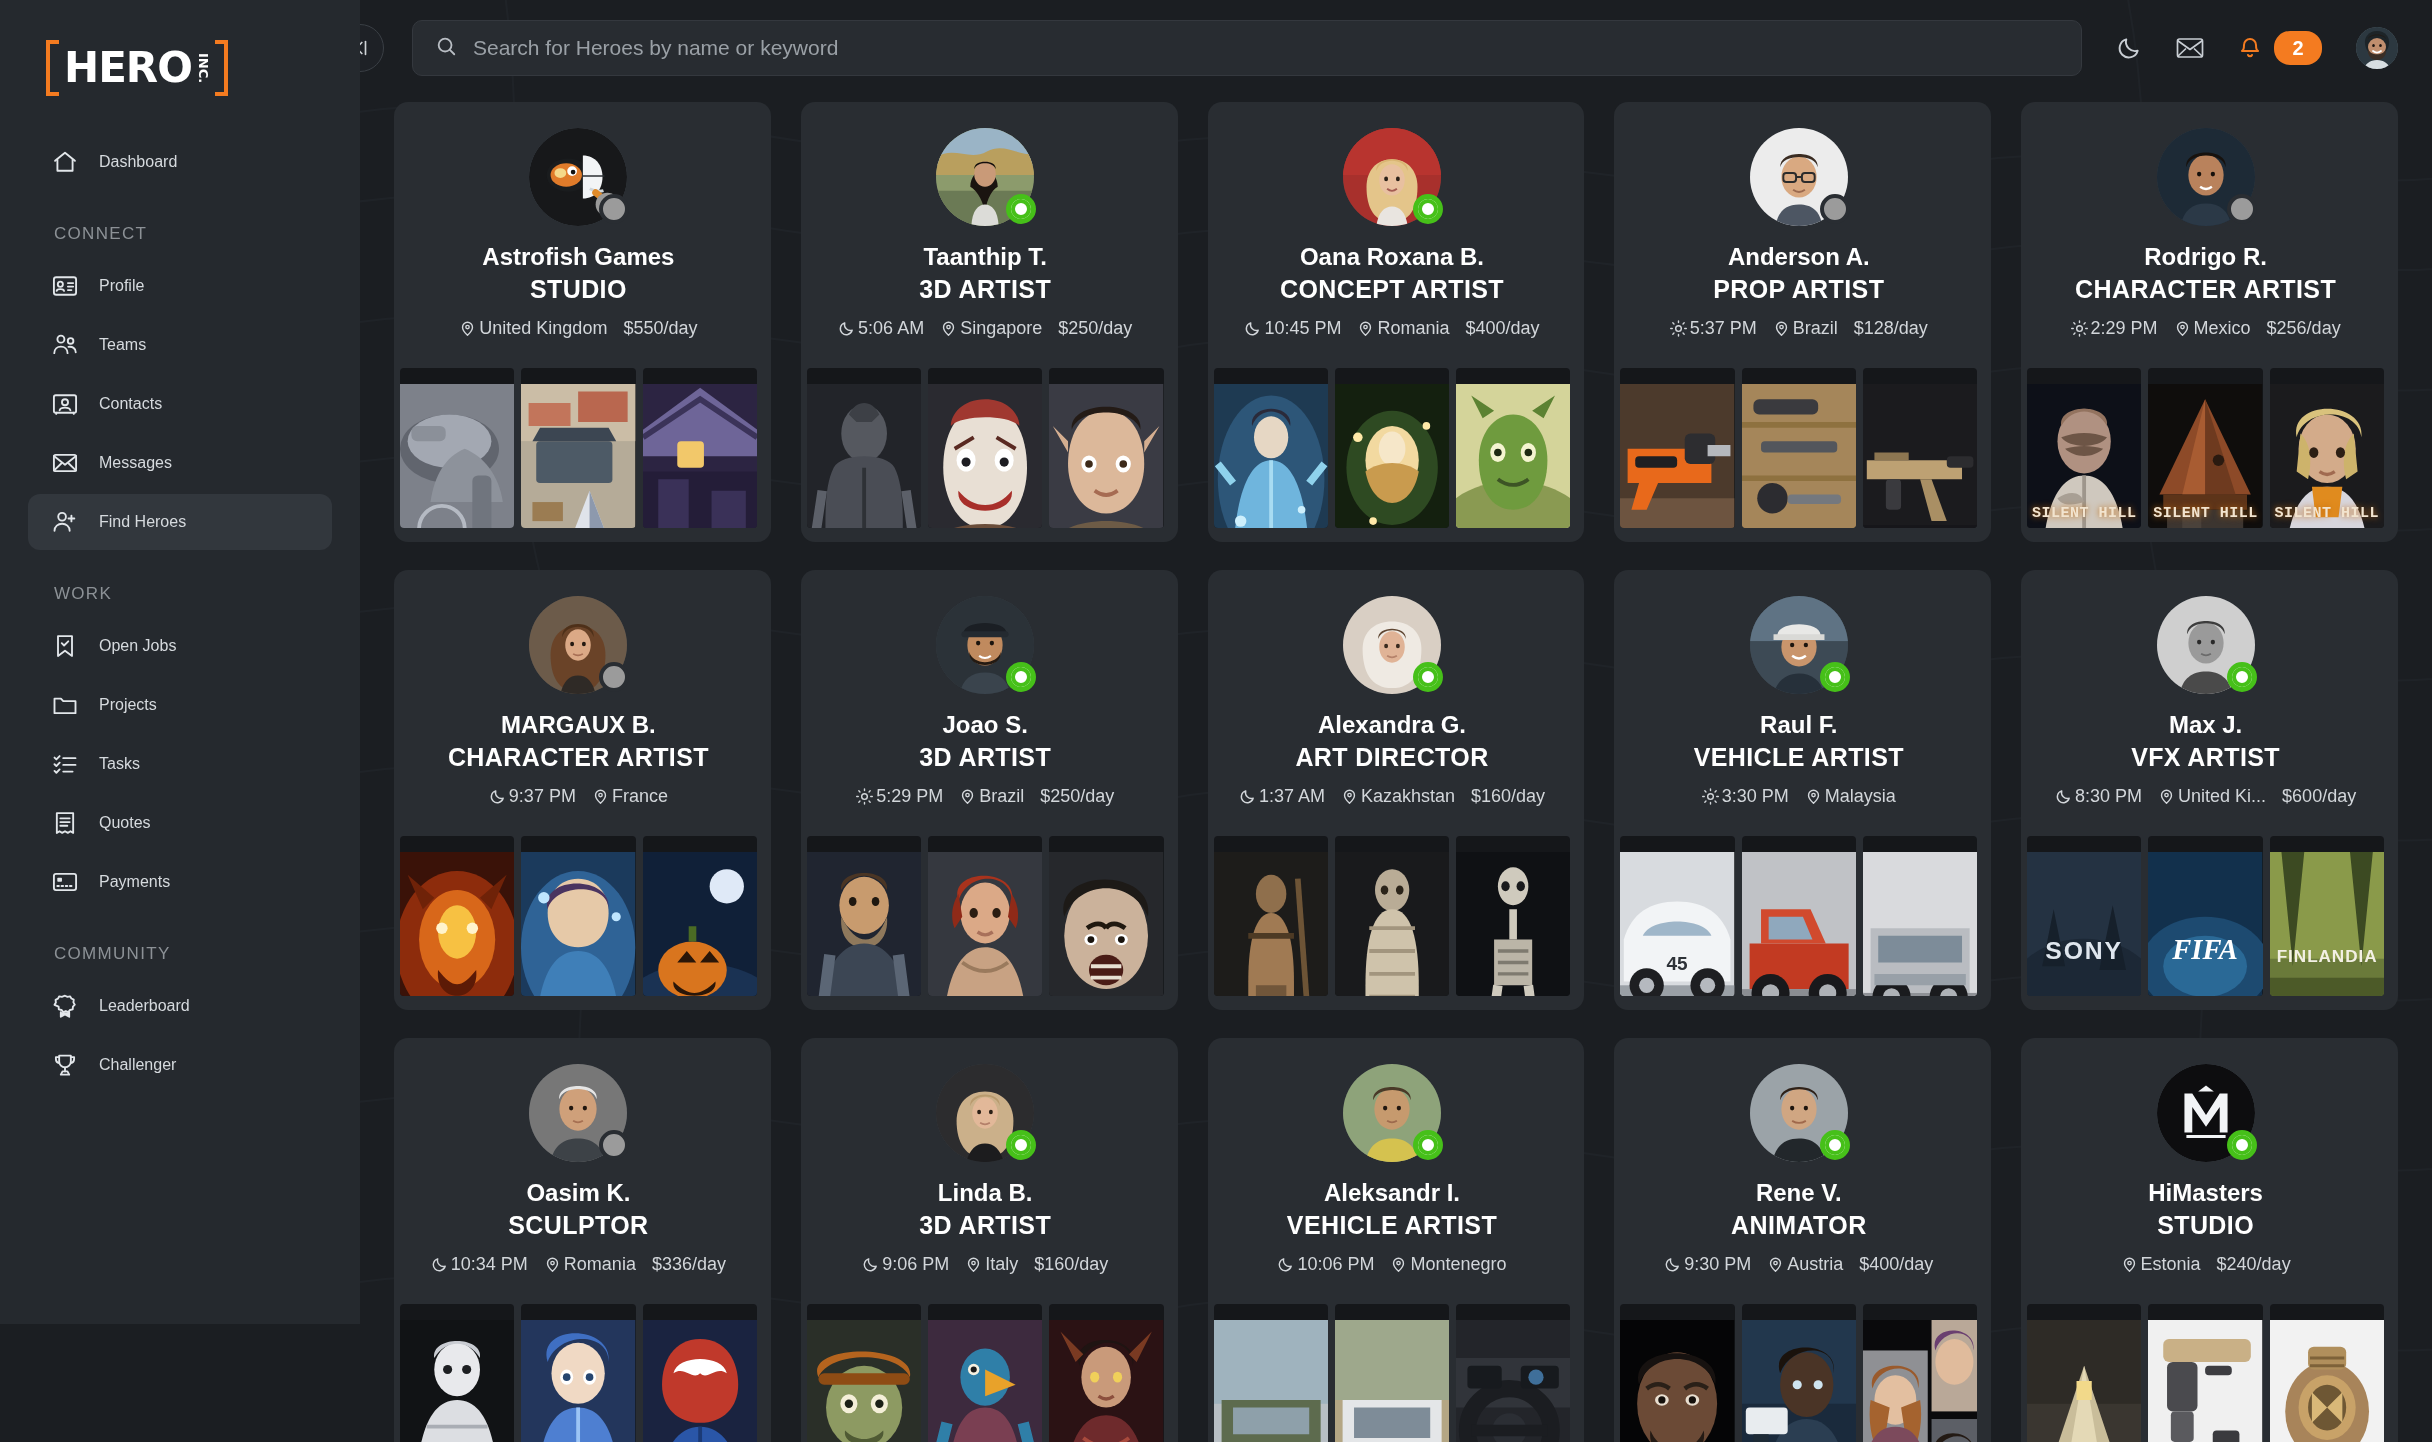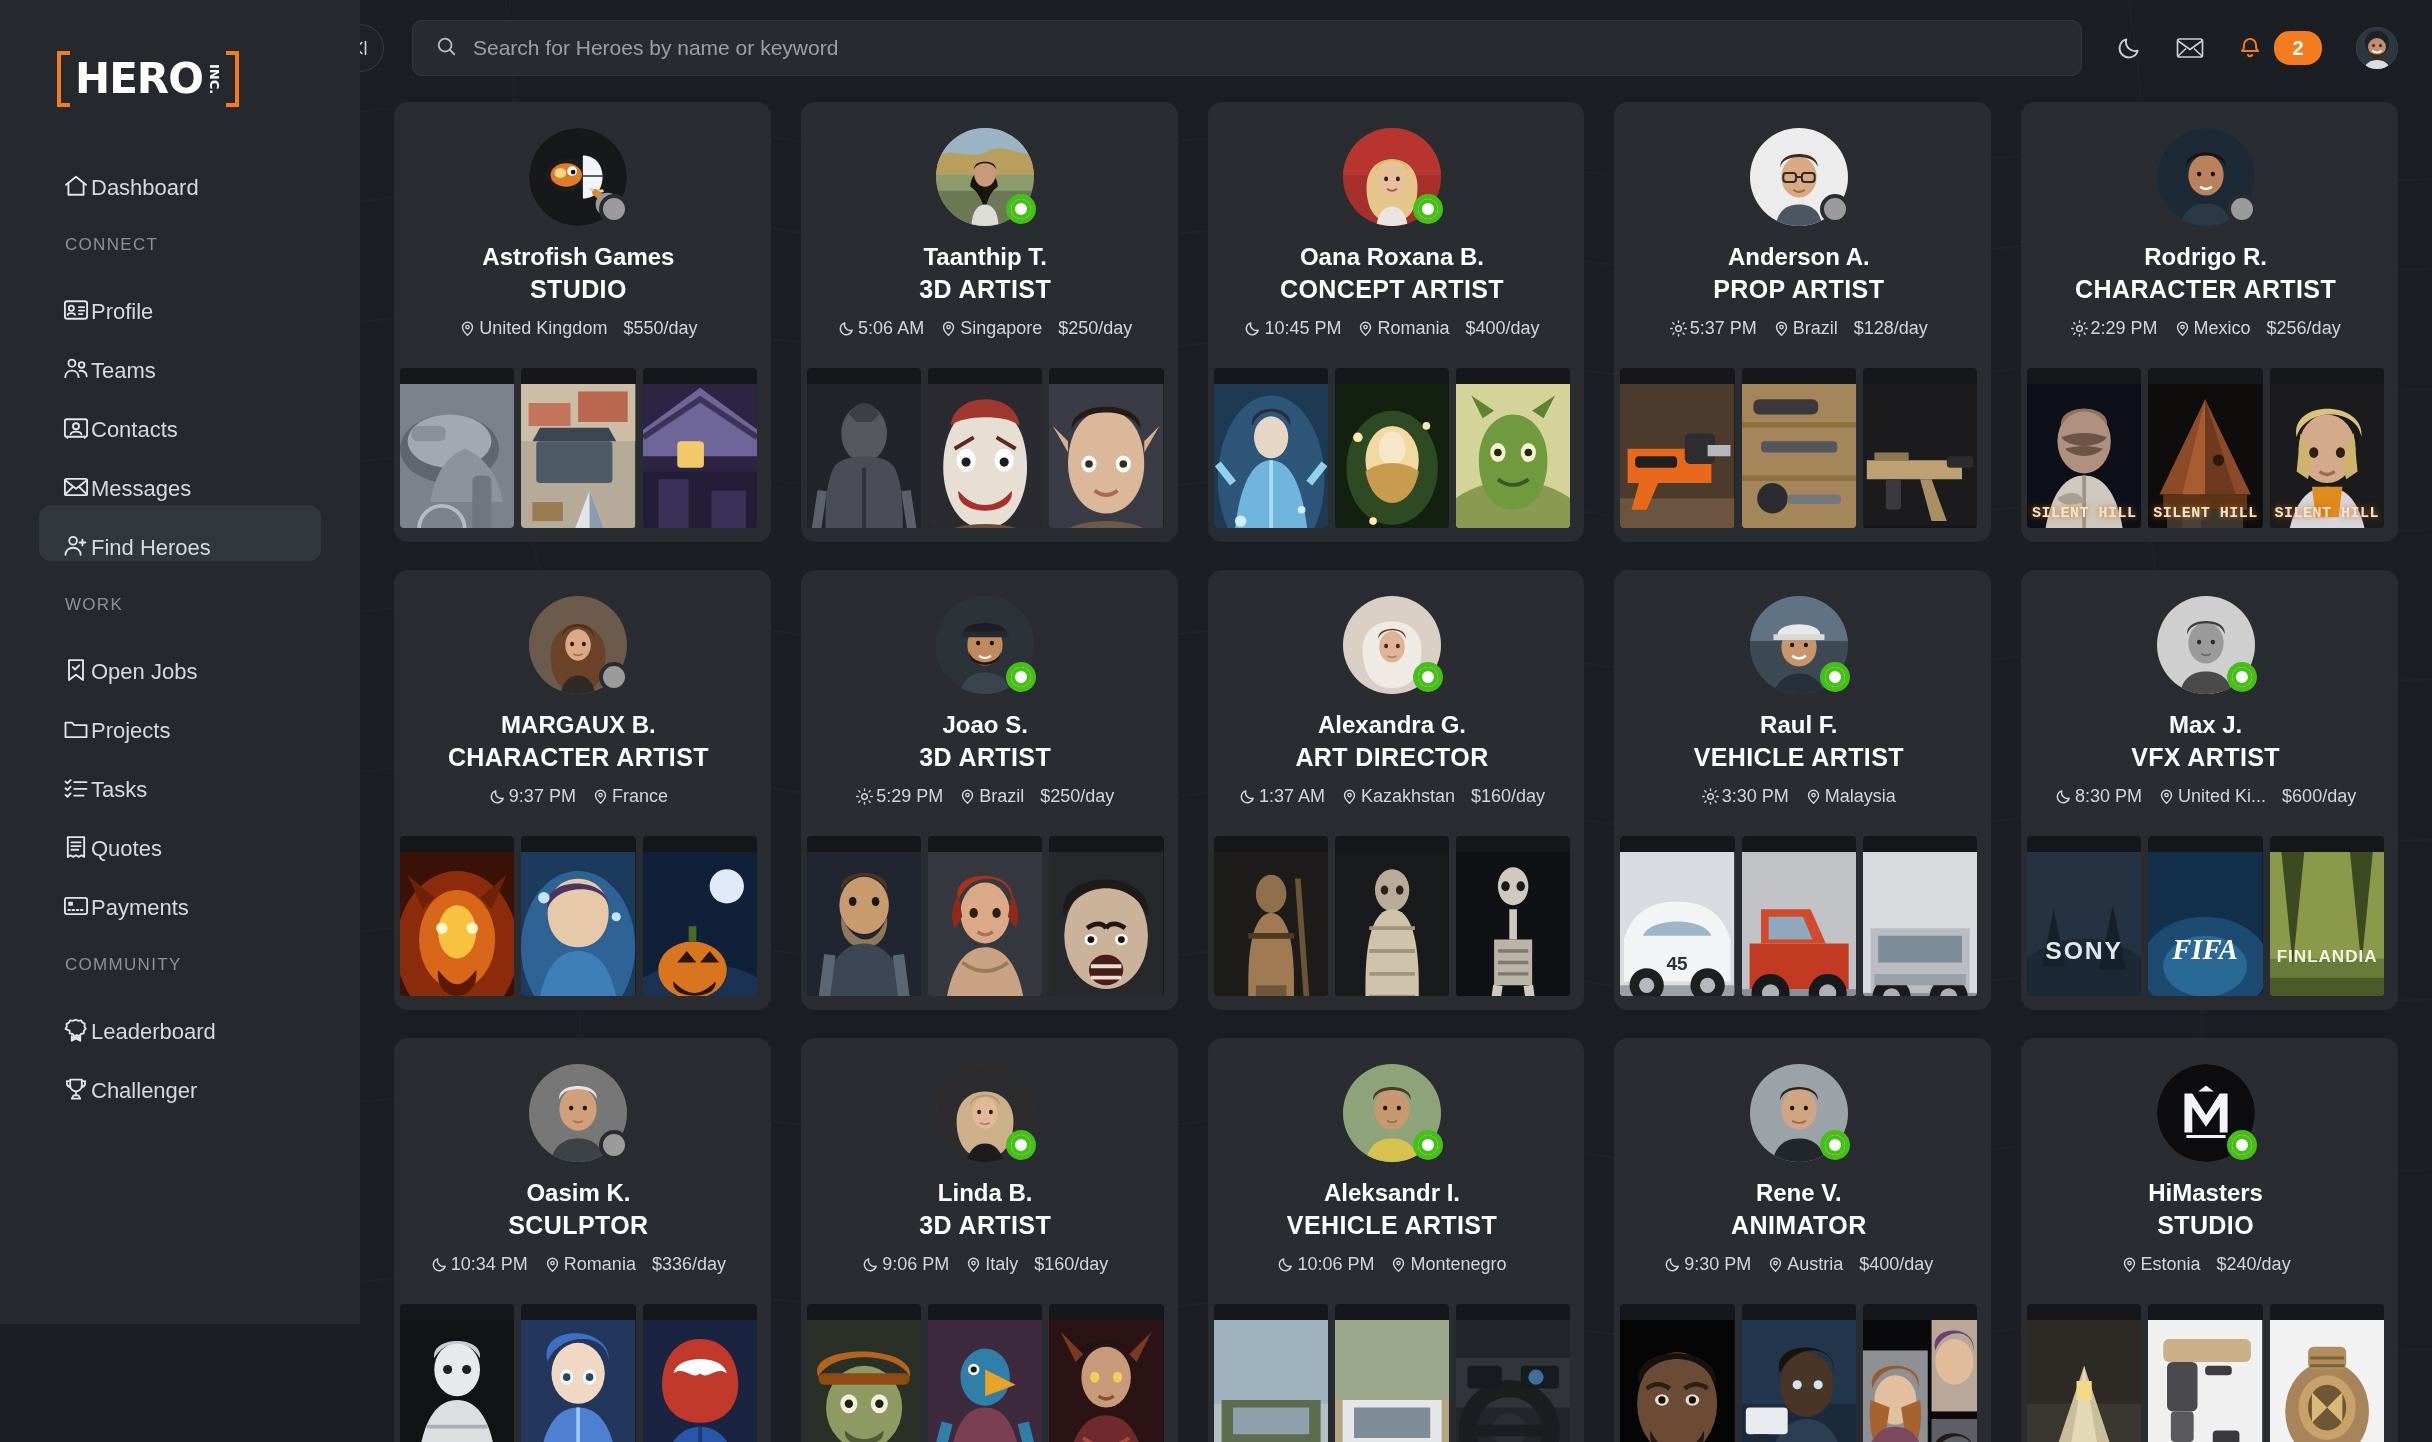--- a/index.html
+++ b/index.html
@@ -10,21 +10,21 @@
     font-family: "Liberation Sans", sans-serif;
     overflow: hidden;
   }
   .app { display: flex; width: 2432px; height: 1442px; position: relative; }
 
   
   .sidebar {
     width: 360px; flex: 0 0 360px;
     background: #25292e;
     height: 1324px;
-    padding: 11px;
+    padding: 0;
     position: relative;
     z-index: 5;
     overflow: hidden;
   }
   .logo-wrap { padding: 24px 0 0 46px; height: 112px; display: flex; align-items: center; }
   .logo {
     position: relative;
     display: inline-flex; align-items: center;
     padding: 3px 16px 3px 14px;
   }
@@ -48,23 +48,23 @@
     margin-left: 3px; margin-right: 2px;
     align-self: center;
   }
 
   .nav { padding: 0 28px; margin-top: 4px; }
   .nav-section-label {
     color: #8c9196; font-size: 17px; letter-spacing: 1.3px;
     padding: 0 0 0 26px; margin: 34px 0 14px 0; text-transform: uppercase;
   }
   .nav-item {
-    display: flex; align-items: flex-end; 
+    display: flex; align-items: center; gap: 19px;
     height: 56px; padding: 0 22px; border-radius: 12px;
-    color: #d6dade; font-size: 22px; cursor: pointer;
+    color: #d6dade; font-size: 16px; cursor: pointer;
     margin-bottom: 3px;
   }
   .nav-item.active { background: #32373d; }
   .nav-item .ico { width: 30px; height: 30px; flex: 0 0 30px; display: flex; align-items: center; justify-content: center; }
   .nav-item svg { display: block; }
 
   
   .main {
     flex: 1; height: 1442px; position: relative;
     background: #1b1e22;

